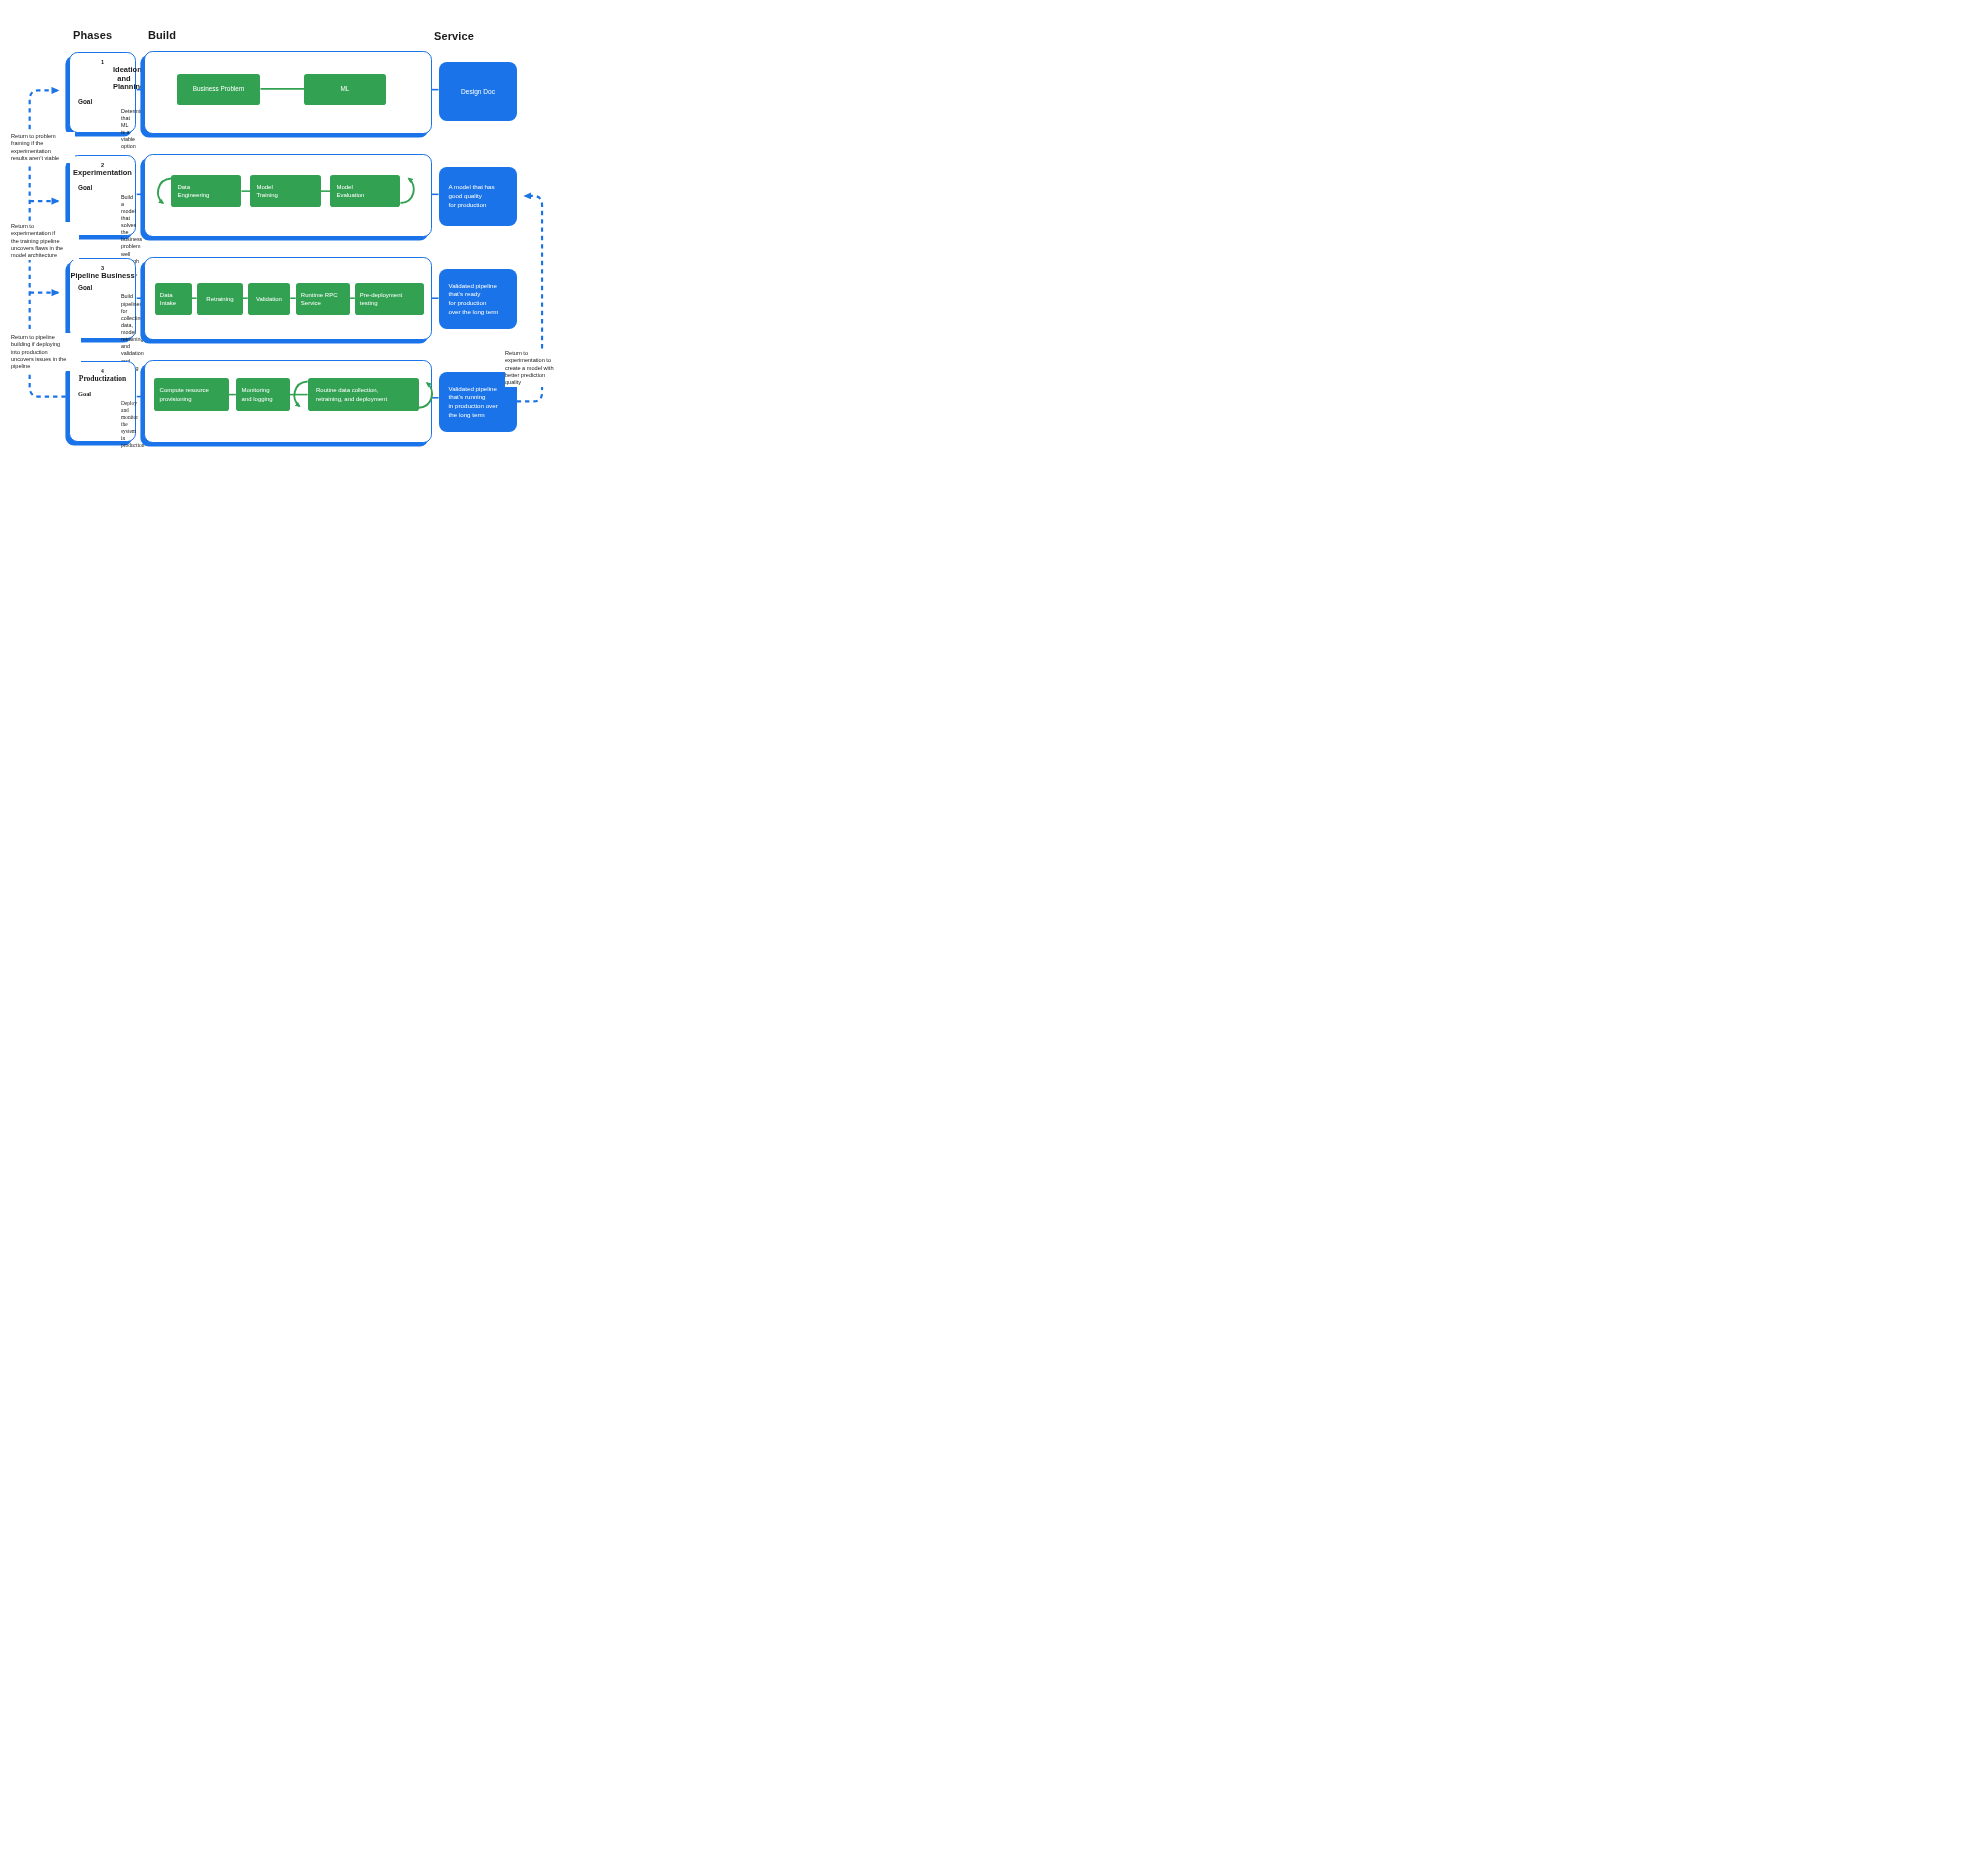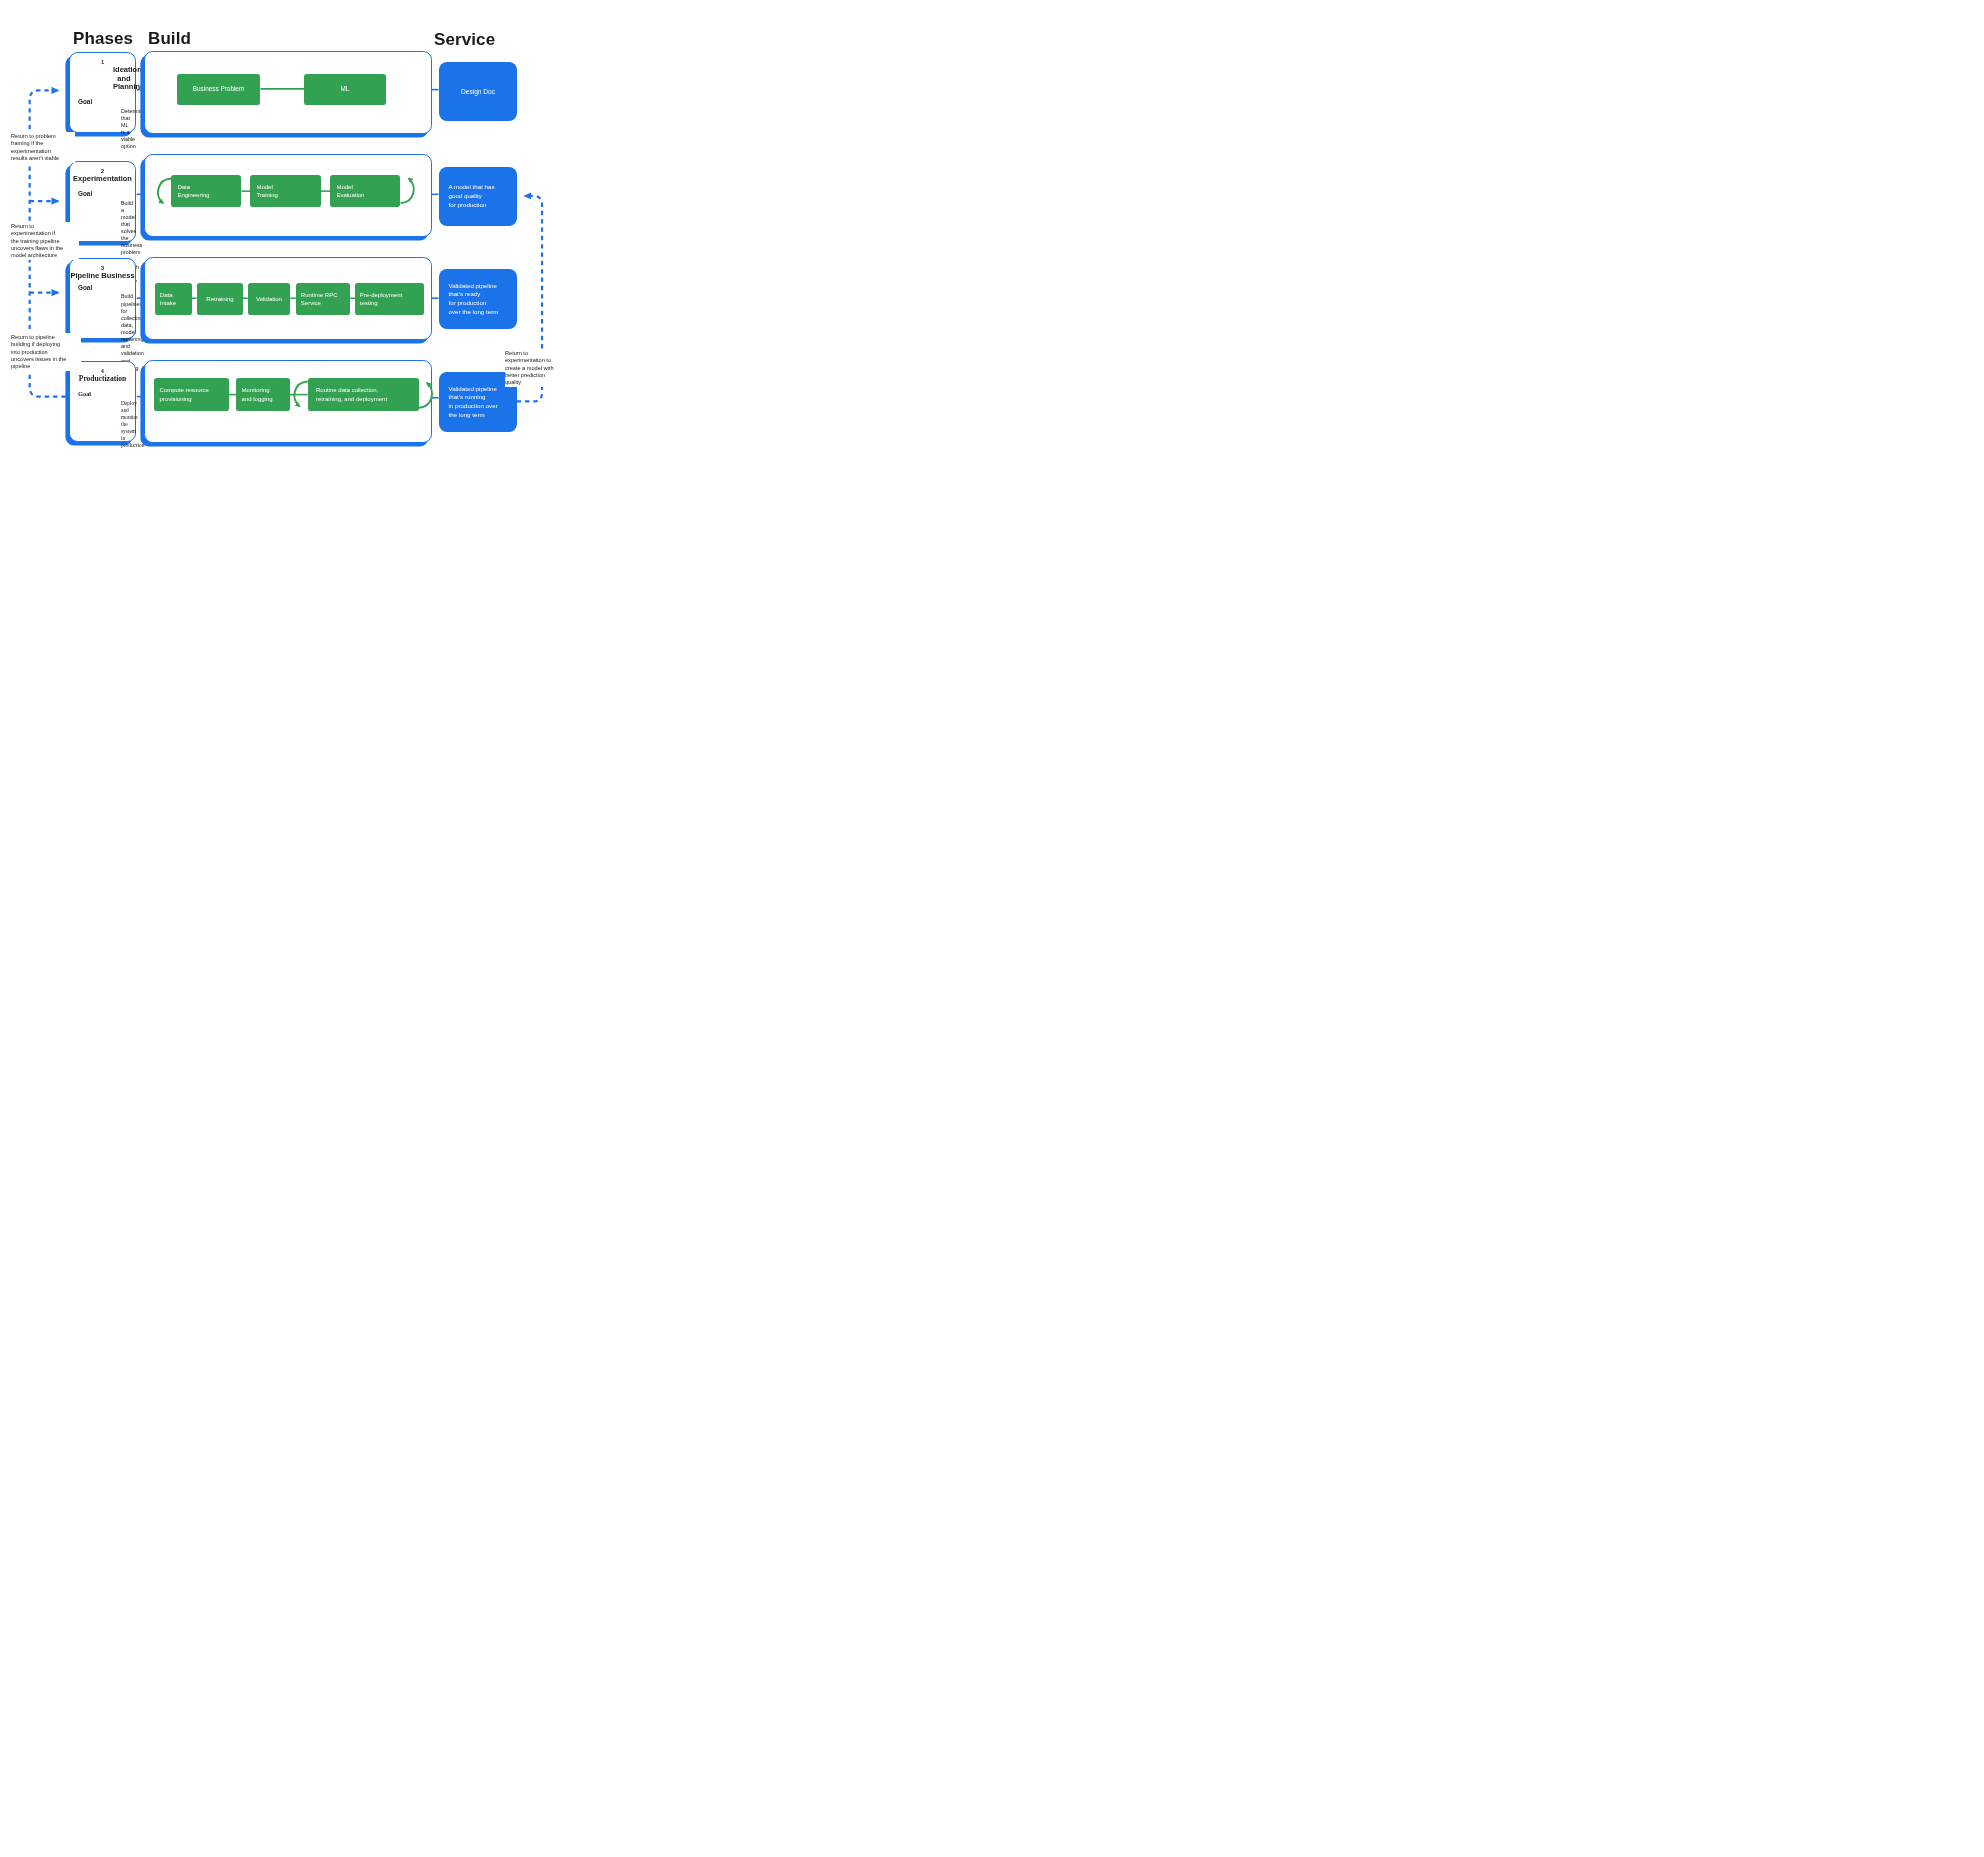--- a/index.html
+++ b/index.html
@@ -1,18 +1,18 @@
 <!DOCTYPE html>
 <html style="font-size:6.4px"><head>
 <meta charset="utf-8">
 <style>
   html,body{margin:0;padding:0;background:#ffffff;}
   body{font-family:"Liberation Sans", sans-serif;color:#1a1a1a;}
   .canvas{position:relative;width:563px;height:464px;background:#fff;overflow:hidden;}
-  .hdr{position:absolute;font-size:17px;font-weight:700;letter-spacing:0.1px;}
+  .hdr{position:absolute;font-size:11px;font-weight:700;letter-spacing:0.1px;}
   .pre{white-space:pre-line;padding-left:43px;}
 
   
   .card{position:absolute;background:#fff;border:1.6px solid #1A73E8;border-radius:8.7px;
         box-shadow:-3.6px 3.6px 0 0 #1A73E8;box-sizing:border-box;z-index:1;}
   .phase-num{text-align:center;font-weight:700;font-size:5.6px;margin-top:5.6px;}
   .phase-title{text-align:center;font-weight:700;font-size:7.5px;line-height:1.15;margin-top:1.6px;}
   .goal{padding:0 4.8px 0 8px;margin-top:6.4px;}
   .goal-label{font-weight:700;font-size:6.4px;}
   .goal-text{font-size:5.4px;line-height:1.32;margin-top:2.4px;}
@@ -52,21 +52,21 @@
     <div class="phase-num">1</div>
     <div class="phase-title pre">Ideation and
 Planning</div>
     <div class="goal">
       <div class="goal-label">Goal</div>
       <div class="goal-text pre">Determine that ML
 is a viable option</div>
     </div>
   </div>
 
-  <div class="card" style="left:69px;top:161px;width:67px;height:81px;">
+  <div class="card" style="left:69px;top:155px;width:67px;height:81px;">
     <div class="phase-num">2</div>
     <div class="phase-title">Experimentation</div>
     <div class="goal">
       <div class="goal-label">Goal</div>
       <div class="goal-text pre">Build a model that
 solves the business
 problem well
 enough to deploy</div>
     </div>
   </div>

